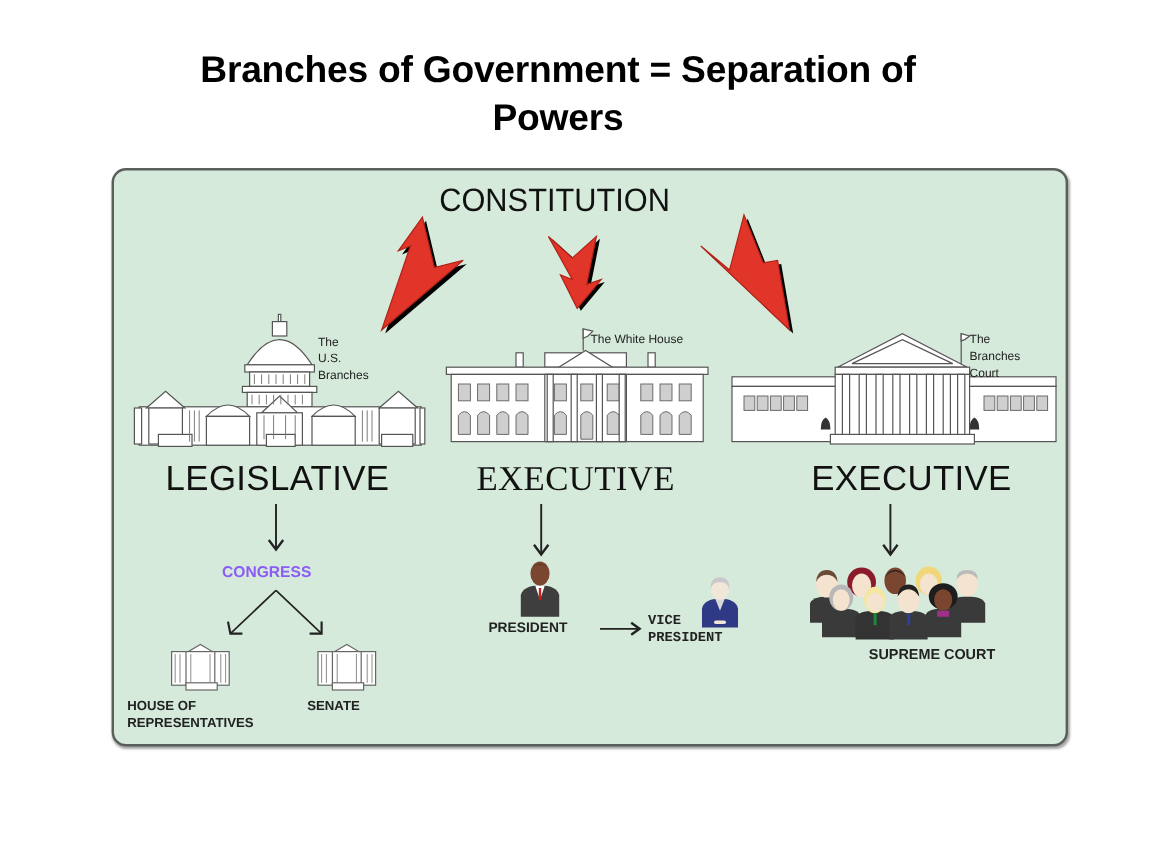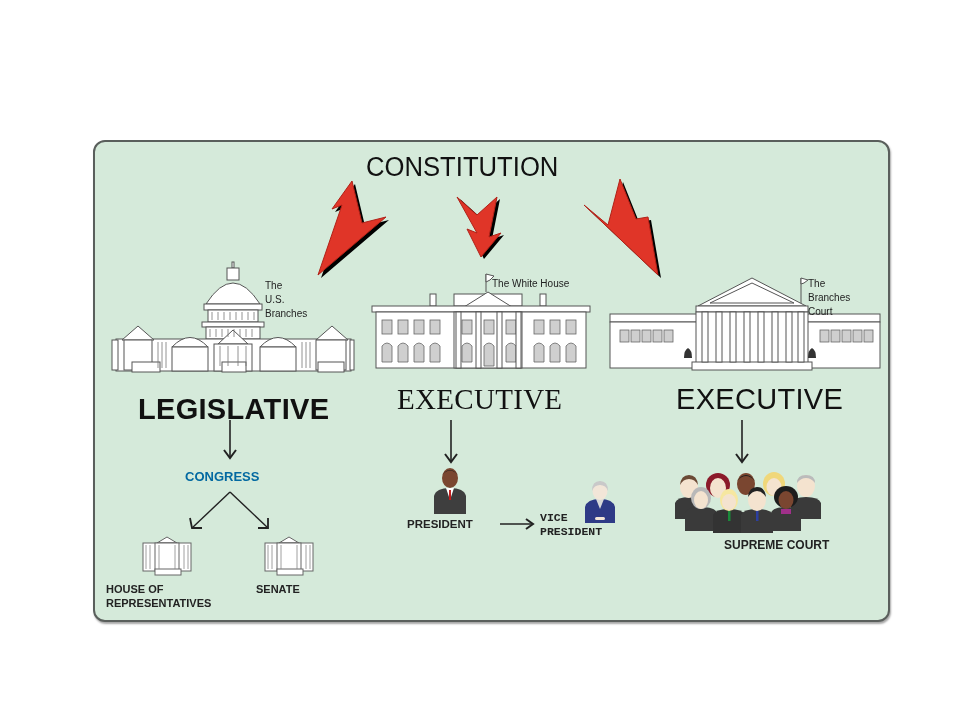--- a/index.html
+++ b/index.html
@@ -1,30 +1,32 @@
 <!DOCTYPE html>
 <html><head>
 <meta charset="utf-8">
 <style>
   html,body{margin:0;padding:0;}
   body{width:960px;height:720px;background:#ffffff;position:relative;overflow:hidden;font-family:"Liberation Sans",sans-serif;}
   .title{position:absolute;left:0;top:38px;width:930px;text-align:center;font-family:"Liberation Sans",sans-serif;font-weight:bold;font-size:31px;line-height:40px;color:#000;letter-spacing:-0.2px;}
   .panel{position:absolute;left:93px;top:140px;width:793px;height:478px;background:#d5eada;border:2px solid #5a5f5c;border-radius:12px;box-shadow:1px 2px 2px rgba(0,0,0,0.35);}
   .lbl{position:absolute;font-family:"Liberation Sans",sans-serif;color:#111;white-space:nowrap;}
   .big{font-size:29px;letter-spacing:0.3px;}
-  .med{font-size:14px;font-weight:bold;color:#0369a1;}
+  .med{font-size:14px;font-weight:bold;color:#8b5cf6;}
   .sm{font-size:11.5px;font-weight:bold;color:#222;line-height:14px;}
   .tiny{font-size:10px;color:#222;line-height:14px;}
   .abs{position:absolute;}
   svg{overflow:visible;}
 </style>
 </head>
 <body>
 
 <div class="title">
+  <div>Branches of Government = Separation of</div>
+  <div>Powers</div>
 </div>
 
 <div class="panel"></div>
 
 <div class="lbl" style="left:366px;top:152px;font-size:27px;transform:scaleX(0.95);transform-origin:left top;">CONSTITUTION</div>
 
 <svg class="abs" style="left:300px;top:175px;" width="90" height="105" viewBox="0 0 90 105">
   <polygon points="52,6 62,48 86,42 18,100 42,30 32,34" fill="#000" transform="translate(3,3)"></polygon>
   <polygon points="52,6 62,48 86,42 18,100 42,30 32,34" fill="#e03528" stroke="#b02218" stroke-width="1"></polygon>
 </svg>
@@ -181,21 +183,21 @@
     <path d="M76,86 Q76,78 80,76 Q84,78 84,86 Z"></path>
     <path d="M200,86 Q200,78 204,76 Q208,78 208,86 Z"></path>
   </g>
 </svg>
 <div class="lbl tiny" style="left:808px;top:277px;">
   <div>The</div>
   <div>Branches</div>
   <div>Court</div>
 </div>
 
-<div class="lbl big" style="left:138px;top:393px;font-weight:bold;">LEGISLATIVE</div>
+<div class="lbl big" style="left:138px;top:383px;">LEGISLATIVE</div>
 <div class="lbl big" style="left:397px;top:383px;font-family:Liberation Serif, serif;">EXECUTIVE</div>
 <div class="lbl big" style="left:676px;top:383px;">EXECUTIVE</div>
 
 <svg class="abs" style="left:222px;top:420px;" width="16" height="42" viewBox="0 0 16 42">
   <line x1="8" y1="0" x2="8" y2="38" stroke="#222" stroke-width="1.6"></line>
   <path d="M2,30 L8,38 L14,30" fill="none" stroke="#222" stroke-width="2"></path>
 </svg>
 <svg class="abs" style="left:443px;top:420px;" width="16" height="46" viewBox="0 0 16 46">
   <line x1="8" y1="0" x2="8" y2="42" stroke="#222" stroke-width="1.6"></line>
   <path d="M2,34 L8,42 L14,34" fill="none" stroke="#222" stroke-width="2"></path>

